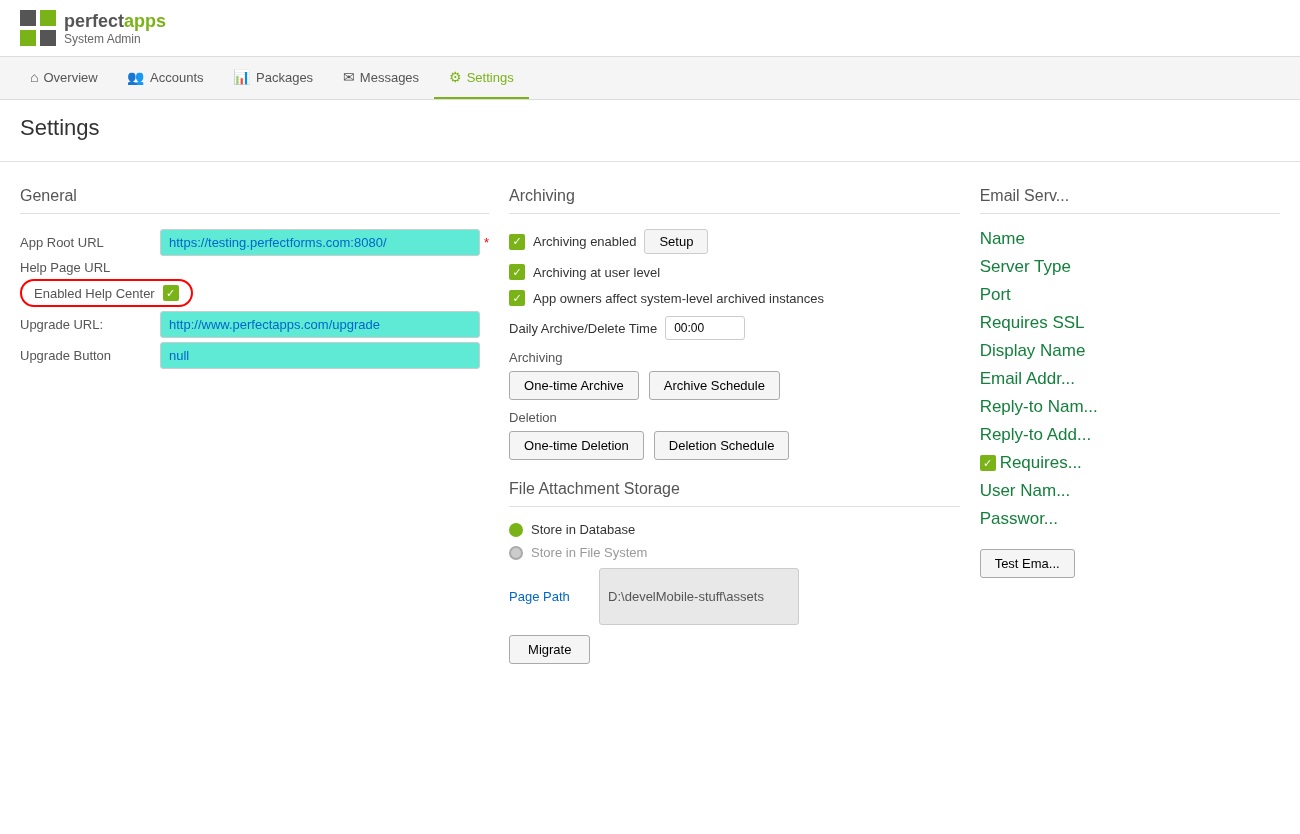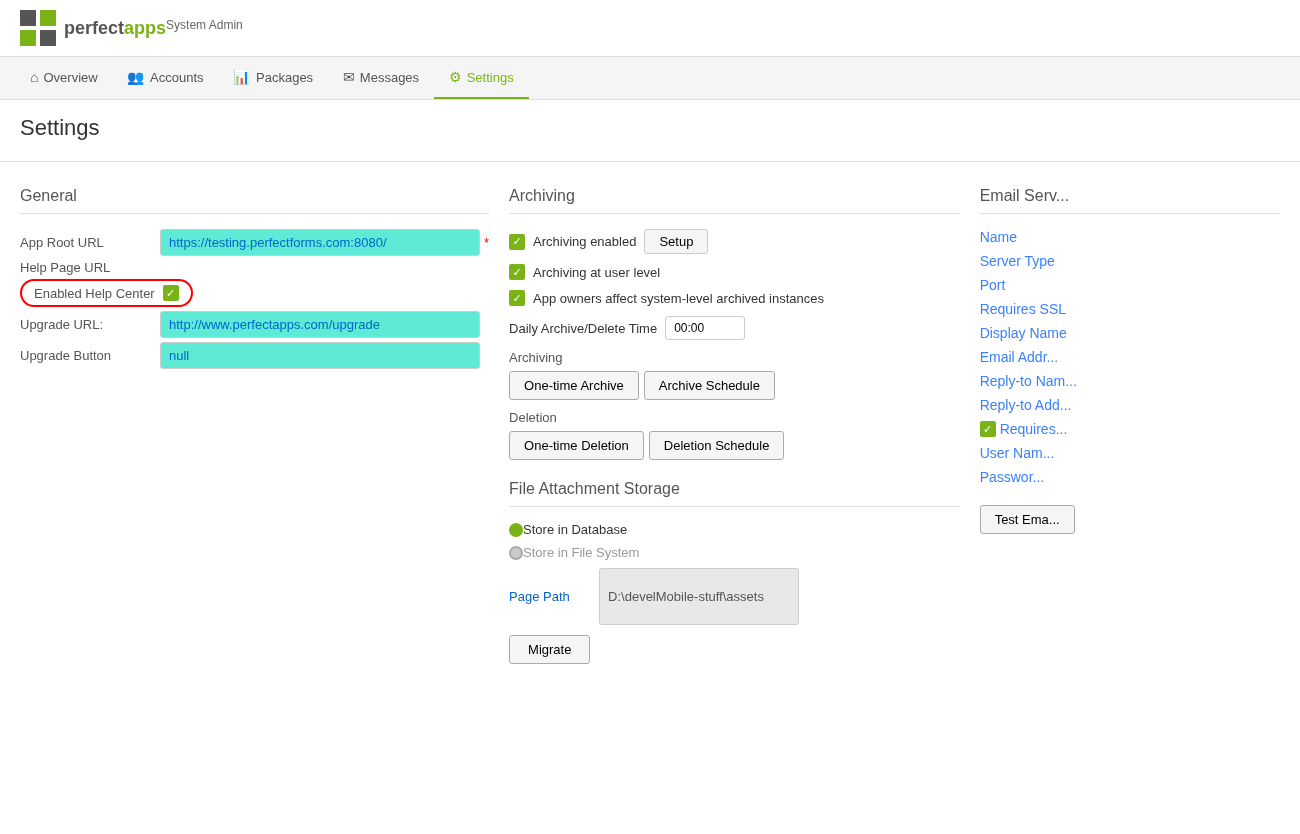--- a/index.html
+++ b/index.html
@@ -2,21 +2,21 @@
 <html><head>
   <meta charset="utf-8">
   <style>
     * { box-sizing: border-box; margin: 0; padding: 0; }
     body { font-family: Arial, sans-serif; font-size: 13px; color: #333; background: #fff; }
 
     
     .header { display: flex; align-items: center; padding: 10px 20px; border-bottom: 1px solid #ddd; background: #fff; }
     .logo { display: flex; align-items: center; gap: 8px; }
     .logo-icon { width: 36px; height: 36px; }
-    .logo-text { display: flex; flex-direction: row; }
+    .logo-text { display: flex; flex-direction: column; }
     .logo-name { font-size: 18px; font-weight: bold; }
     .logo-name span.perfect { color: #555; }
     .logo-name span.apps { color: #7ab317; }
     .logo-sub { font-size: 12px; color: #666; }
 
     
     .nav { background: #f5f5f5; border-bottom: 1px solid #ddd; padding: 0 15px; display: flex; align-items: center; }
     .nav-item { padding: 12px 15px; font-size: 13px; color: #555; cursor: pointer; display: flex; align-items: center; gap: 5px; text-decoration: none; border-bottom: 2px solid transparent; }
     .nav-item.active { color: #7ab317; border-bottom: 2px solid #7ab317; }
     .nav-icon { font-size: 14px; }
@@ -45,27 +45,27 @@
     .archiving-label { color: #333; font-size: 13px; }
 
     .setup-btn { padding: 4px 14px; border: 1px solid #ccc; background: #f5f5f5; cursor: pointer; border-radius: 3px; font-size: 13px; }
 
     .time-input { border: 1px solid #ccc; padding: 4px 8px; border-radius: 3px; font-size: 12px; width: 80px; }
 
     .archiving-sub-title { font-size: 13px; color: #555; margin: 10px 0 6px 0; }
 
     .action-btn { padding: 6px 14px; border: 1px solid #aaa; background: #f5f5f5; cursor: pointer; border-radius: 3px; font-size: 13px; margin-right: 5px; }
 
-    .action-row { display: flex; margin-bottom: 8px; }
+    .action-row { display: flex; gap: 5px; margin-bottom: 8px; }
 
     
     .storage-section { margin-top: 20px; }
     .storage-title { font-size: 16px; color: #555; font-weight: normal; margin-bottom: 15px; border-bottom: 1px solid #e0e0e0; padding-bottom: 8px; }
 
-    .radio-row { display: flex; align-items: center; margin-bottom: 8px; }
+    .radio-row { display: flex; align-items: center; gap: 8px; margin-bottom: 8px; }
     .radio-active { color: #333; }
     .radio-inactive { color: #999; }
 
     .file-path-row { display: flex; align-items: center; gap: 10px; margin-bottom: 10px; margin-top: 5px; }
     .file-path-label { color: #0066cc; font-size: 13px; width: 80px; }
     .file-path-input { border: 1px solid #ccc; padding: 20px 8px; border-radius: 3px; background: #e8e8e8; color: #555; font-size: 13px; width: 200px; }
 
     .migrate-btn { padding: 6px 18px; border: 1px solid #aaa; background: #f5f5f5; cursor: pointer; border-radius: 3px; font-size: 13px; }
 
     
@@ -74,21 +74,21 @@
 
     
     .radio-filled { width: 14px; height: 14px; border-radius: 50%; background: #7ab317; display: inline-block; border: 2px solid #7ab317; }
     .radio-empty { width: 14px; height: 14px; border-radius: 50%; background: #ccc; display: inline-block; border: 2px solid #aaa; }
 
     
     .check-green { width: 16px; height: 16px; background: #7ab317; display: inline-flex; align-items: center; justify-content: center; border-radius: 2px; color: white; font-size: 11px; }
 
     .divider { border: none; border-top: 1px solid #e0e0e0; margin: 15px 0; }
 
-    .email-field-label { color: #3b82f6; font-size: 14px; margin-bottom: 6px; }
+    .email-field-label { color: #15803d; font-size: 17px; margin-bottom: 6px; }
   </style>
 </head>
 <body>
 
 <div class="header">
   <div class="logo">
     <svg class="logo-icon" viewBox="0 0 36 36">
       <rect x="0" y="0" width="16" height="16" fill="#555"></rect>
       <rect x="20" y="0" width="16" height="16" fill="#7ab317"></rect>
       <rect x="0" y="20" width="16" height="16" fill="#7ab317"></rect>

